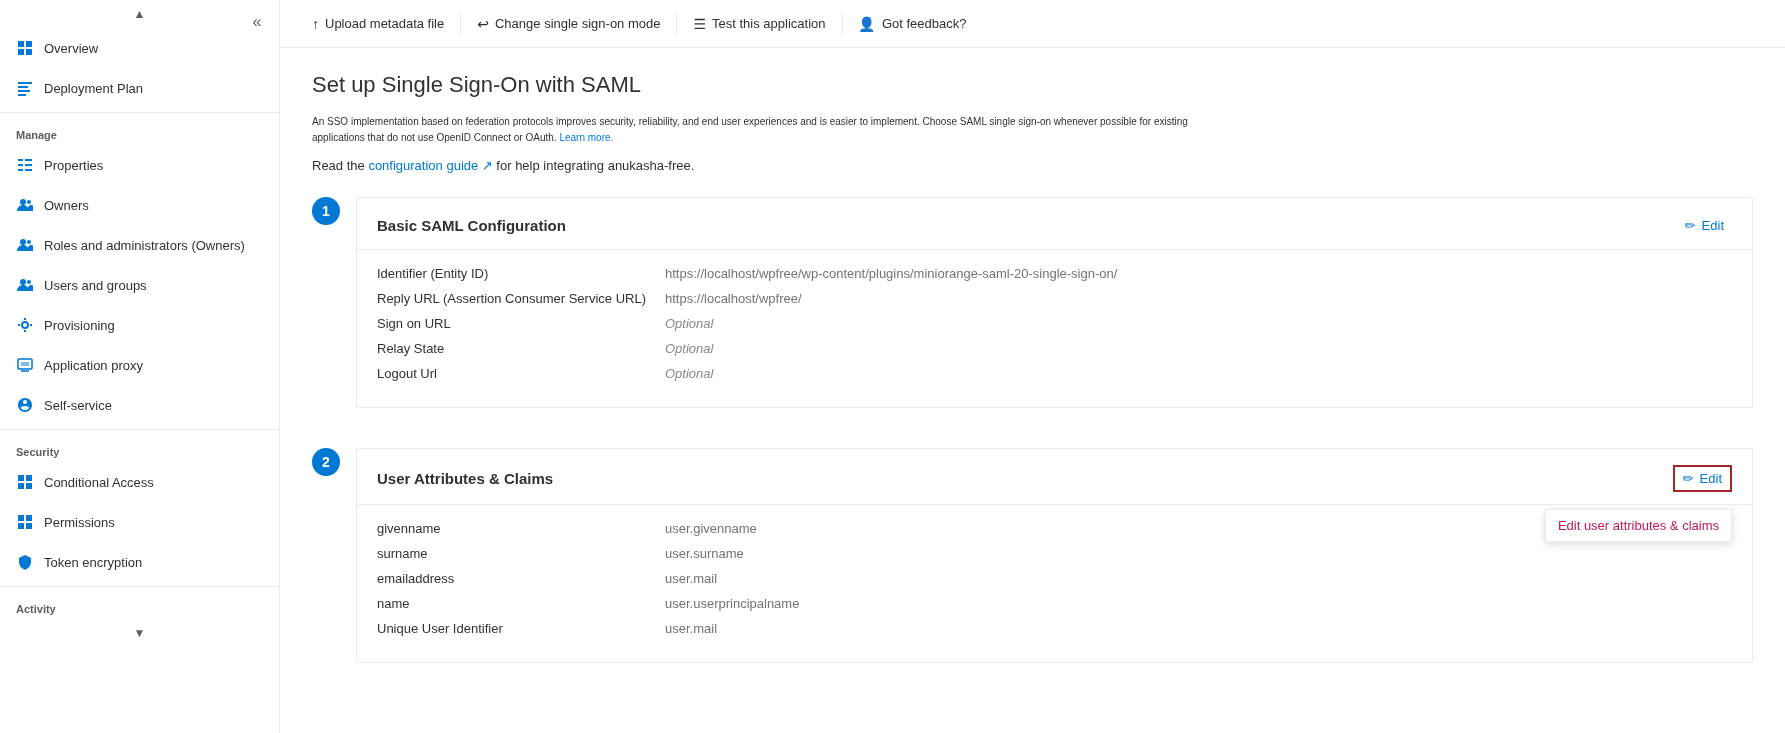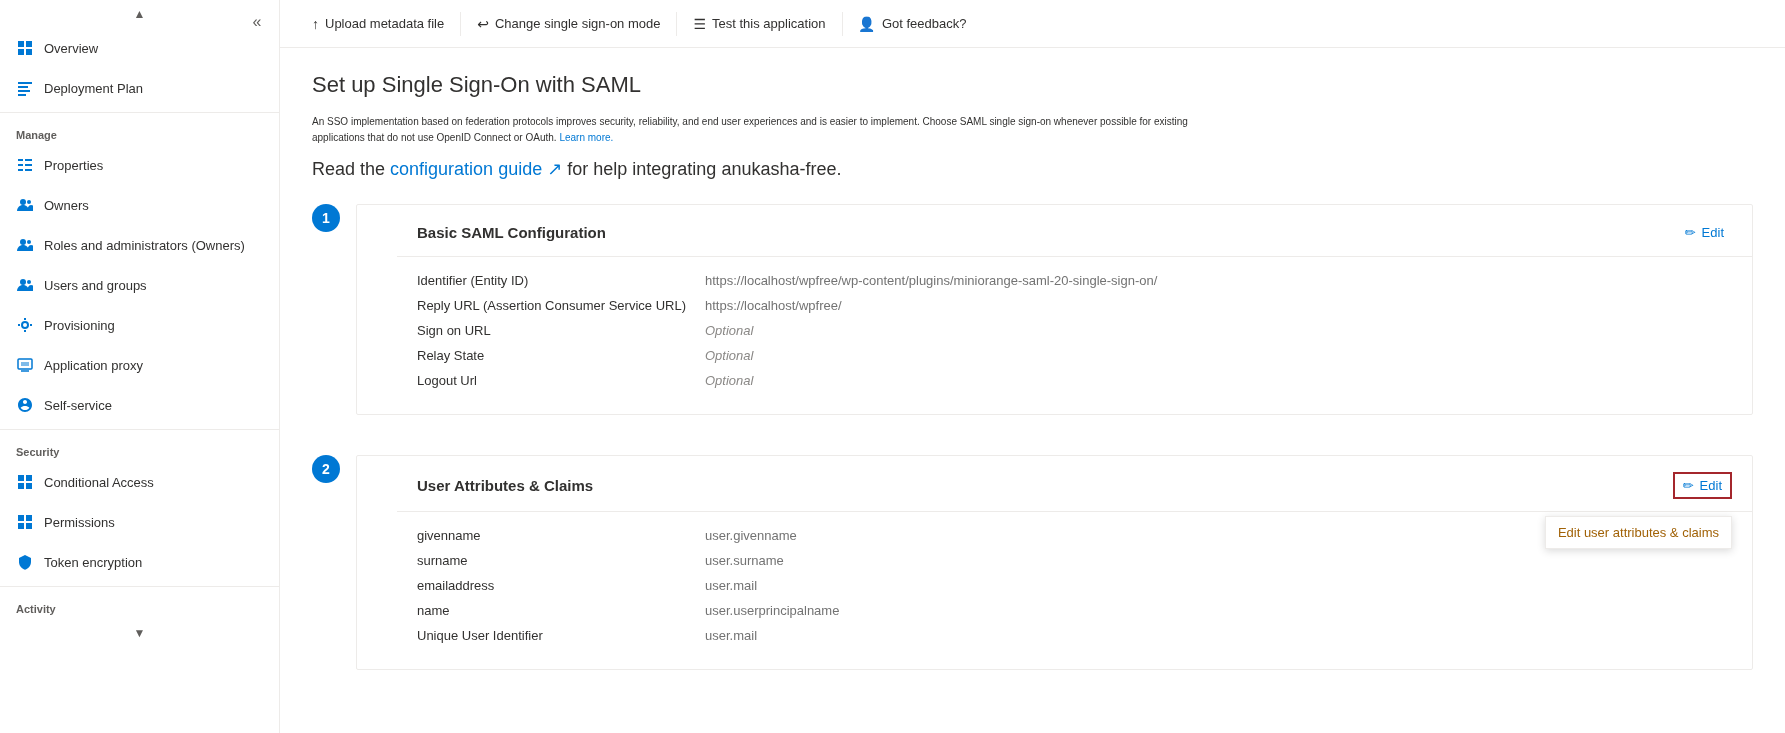--- a/index.html
+++ b/index.html
@@ -104,21 +104,21 @@
     }
     .page-description {
       font-size: 10px;
       color: #323130;
       line-height: 1.6;
       max-width: 900px;
       margin-bottom: 12px;
     }
     .page-description a { color: #0078d4; text-decoration: none; }
     .config-guide {
-      font-size: 18px;
+      font-size: 13px;
       margin-bottom: 24px;
     }
     .config-guide a { color: #0078d4; text-decoration: none; }
 
     
     .card {
       border: 1px solid #edebe9;
       border-radius: 2px;
       margin-bottom: 20px;
       background: #fff;
@@ -190,32 +190,31 @@
       flex-shrink: 0;
     }
     .card-with-step {
       display: flex;
       align-items: flex-start;
       gap: 16px;
       margin-bottom: 20px;
     }
     .step-content {
       flex: 1;
-      padding-left: 40px;
     }
 
     
     .tooltip {
       position: absolute;
       background: #fff;
       border: 1px solid #edebe9;
       box-shadow: 0 2px 8px rgba(0,0,0,0.15);
       padding: 8px 12px;
       font-size: 13px;
-      color: #a16207;
+      color: #be185d;
       white-space: nowrap;
       z-index: 100;
       right: 20px;
       top: 60px;
     }
 
     
     .icon-overview { color: #0078d4; }
     .icon-deployment { color: #0078d4; }
     .icon-properties { color: #0078d4; }

